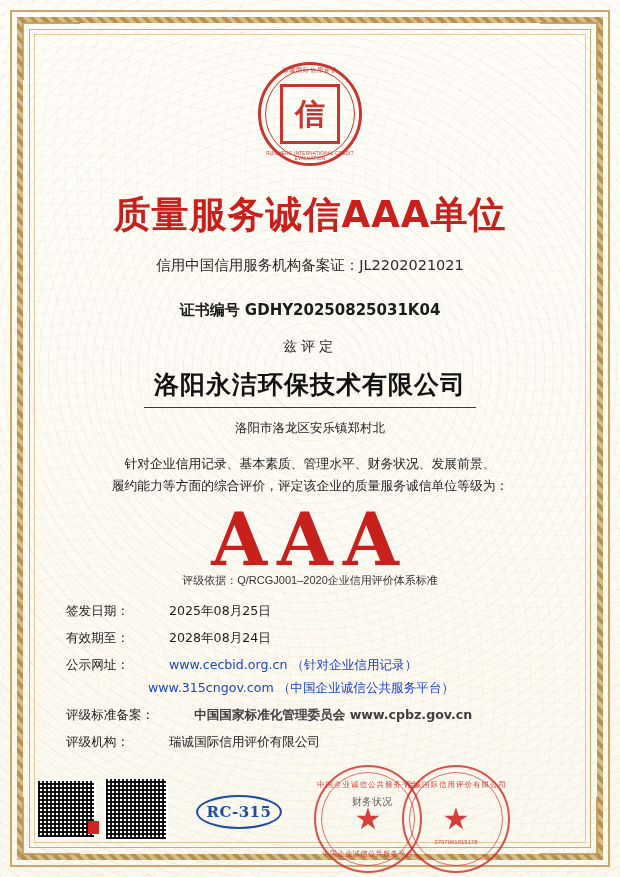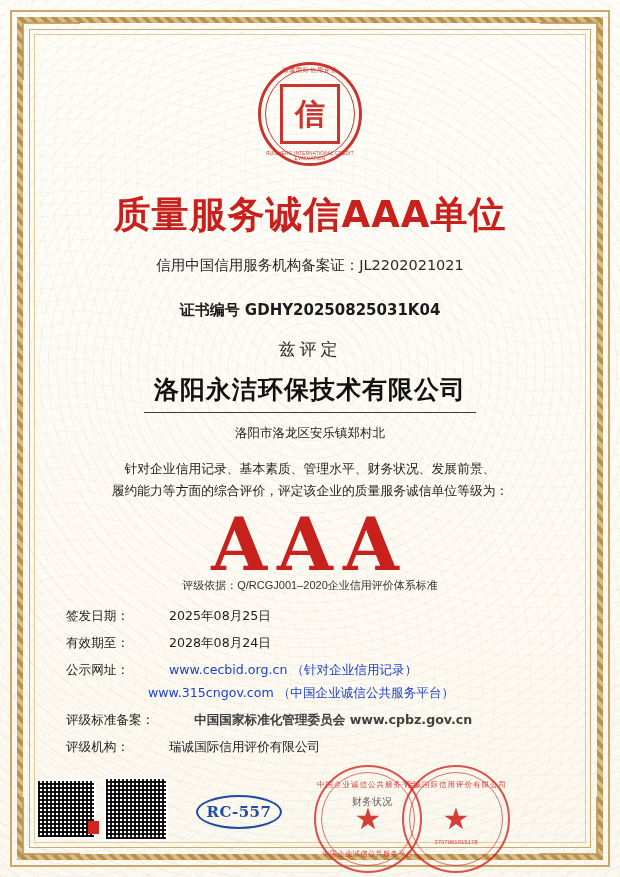--- a/index.html
+++ b/index.html
@@ -158,21 +158,21 @@
     margin-top: 26px;
     font-size: 15px;
     font-weight: bold;
     color: #1b1b1b;
     text-align: center;
     font-family: "DejaVu Sans", sans-serif;
   }
 
   .hereby {
     margin-top: 18px;
-    font-size: 17px;
+    font-size: 14px;
     color: #2a2a2a;
     letter-spacing: 4px;
     text-align: center;
     font-family: "DejaVu Sans", sans-serif;
   }
 
   .company-name {
     margin-top: 12px;
     font-size: 25px;
     font-weight: bold;
@@ -446,21 +446,21 @@
   </div>
 
   <div class="footer">
     <div class="qr q1">
       <div class="qr-red-dot"></div>
     </div>
     <div class="qr q2"></div>
 
     <div class="rc-mark">
       <div class="rc-ellipse"></div>
-      <div class="rc-text">RC-557</div>
+      <div class="rc-text">RC-315</div>
     </div>
 
     <div class="seal s1">
       <div class="seal-inner-ring"></div>
       <div class="seal-top-text">中国企业诚信公共服务平台</div>
       <div class="seal-star">★</div>
       <div class="seal-bottom-text">中国企业诚信公共服务平台</div>
     </div>
 
     <div class="seal s2">

